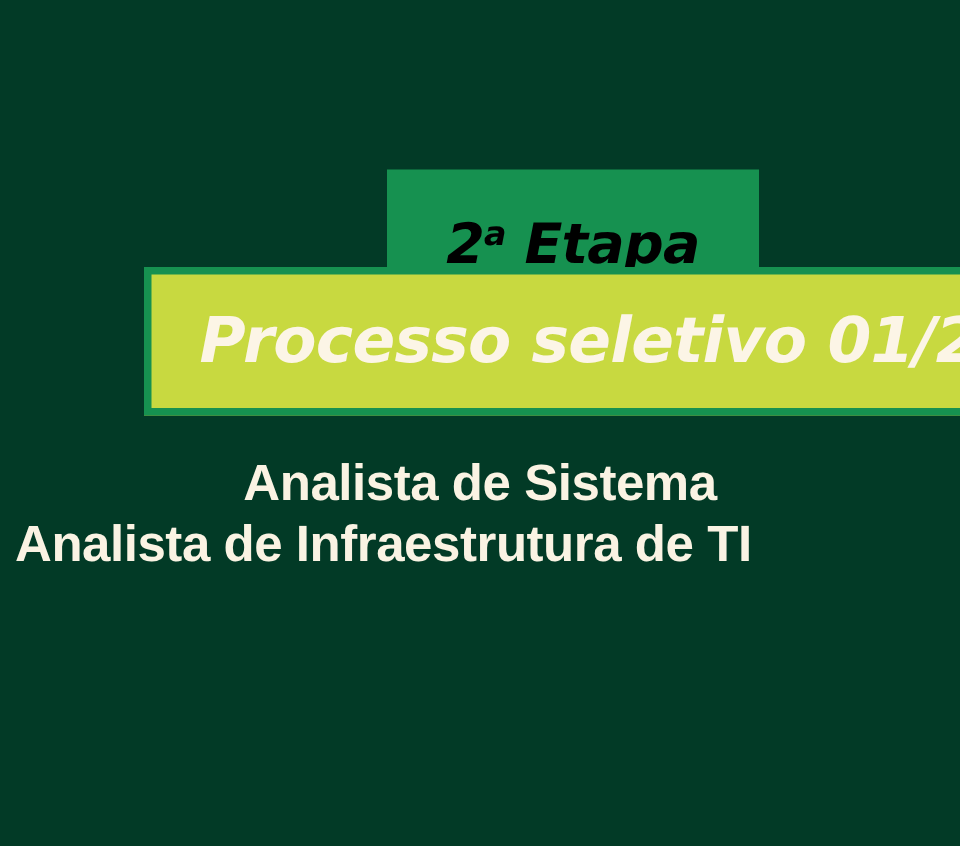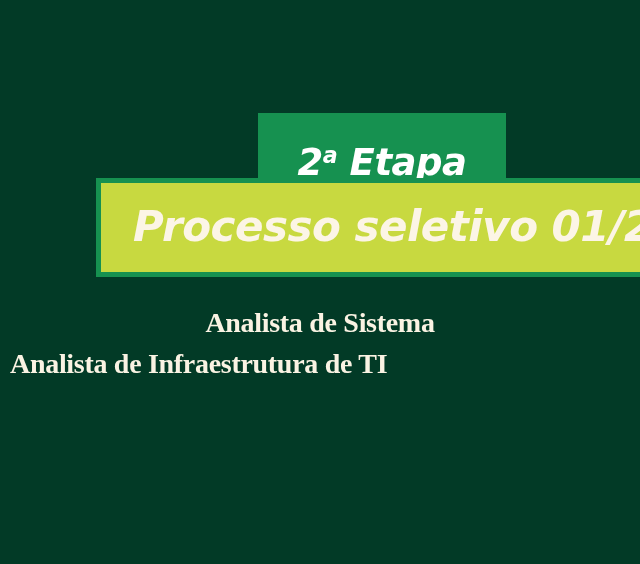--- a/index.html
+++ b/index.html
@@ -29,21 +29,21 @@
     top: 113px;
     width: 248px;
     height: 67px;
     background: #169150;
     display: flex;
     align-items: center;
     justify-content: center;
     box-sizing: border-box;
   }
   .etapa-text {
-    color: #ffffff;
+    color: #000000;
     font-family: "DejaVu Sans", sans-serif;
     font-size: 37px;
     font-weight: 700;
     font-style: italic;
     line-height: 1;
     letter-spacing: -0.5px;
     white-space: nowrap;
     transform: translateY(-1px);
     margin-top: 34px;
   }
@@ -84,22 +84,22 @@
   
   .roles {
     position: absolute;
     left: 0;
     top: 302px;
     width: 640px;
     overflow: hidden;
   }
   .role-line {
     color: #faf3e3;
-    font-family: Liberation Serif, serif;
-    font-size: 28px;
+    font-family: Liberation Sans, sans-serif;
+    font-size: 34px;
     font-weight: 700;
     line-height: 41px;
     letter-spacing: -0.3px;
     white-space: nowrap;
     text-align: center;
   }
   .role-line.clipped {
     
     width: 790px;
     margin-left: -10px;

